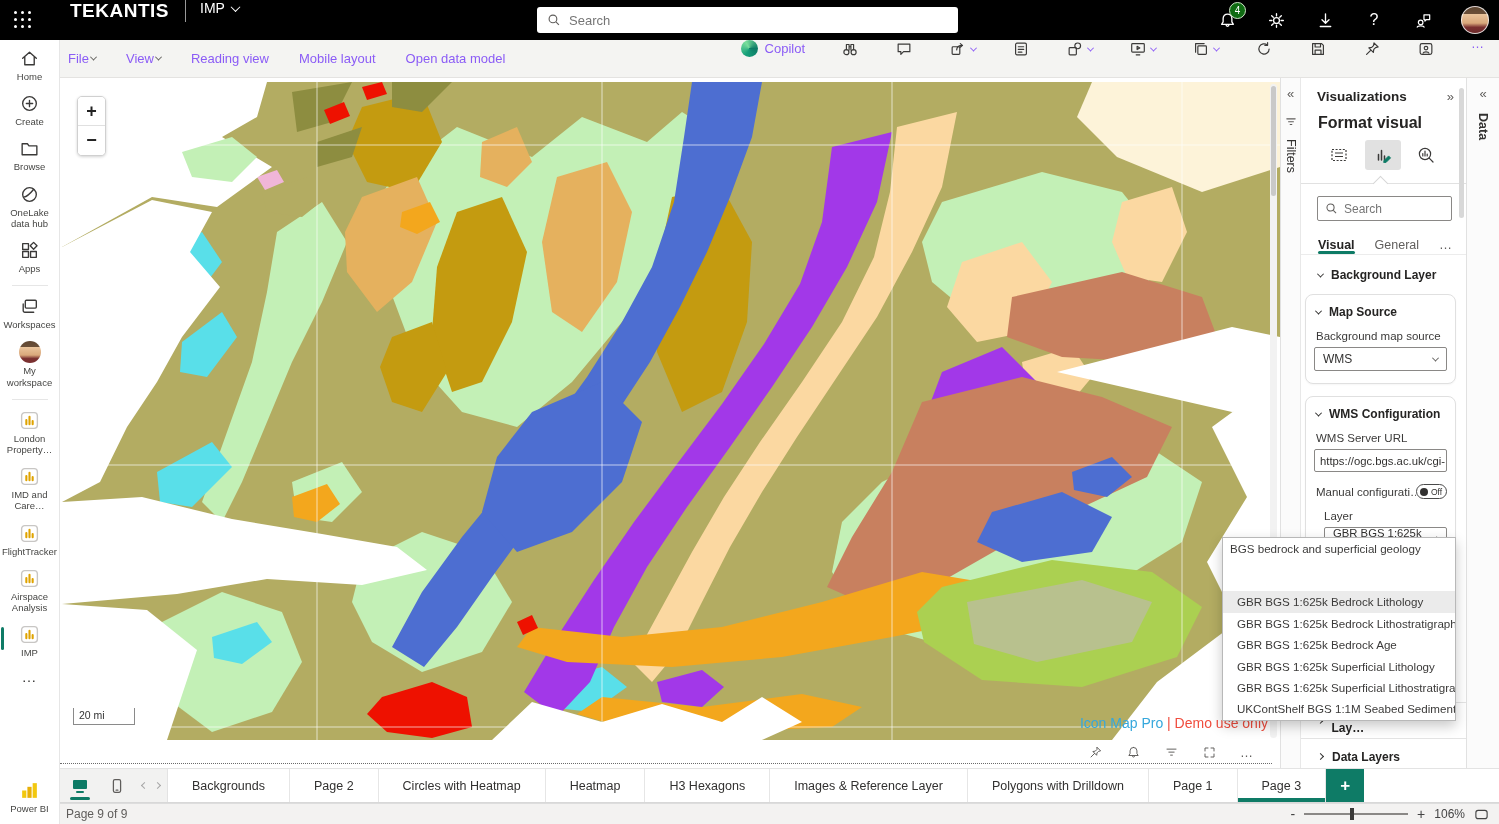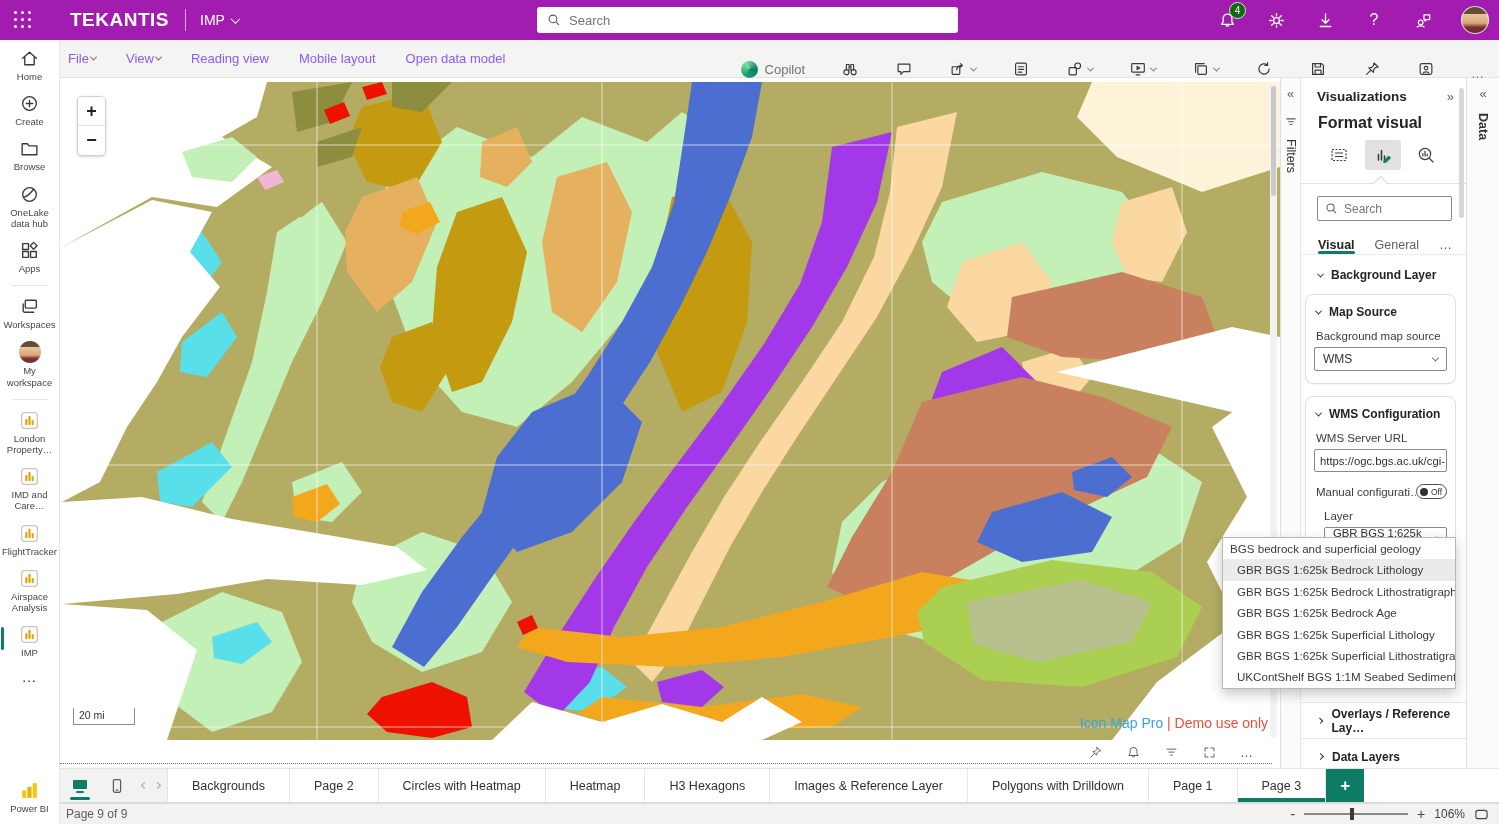--- a/index.html
+++ b/index.html
@@ -1,21 +1,21 @@
 <!DOCTYPE html>
 <html><head>
 <meta charset="utf-8">
 <style>
   * { margin:0; padding:0; box-sizing:border-box; }
   html,body { width:1499px; height:824px; overflow:hidden; }
   body { font-family:"Liberation Sans","DejaVu Sans",sans-serif; font-size:13px; color:#323130; background:#fff; }
   #app { position:relative; width:1499px; height:824px; background:#fff; overflow:hidden; }
 
   
-  .topbar { position:absolute; left:0; top:0; width:1499px; height:40px; background:#a21caf; display:flex; align-items:center; color:#fff; }
+  .topbar { position:absolute; left:0; top:0; width:1499px; height:40px; background:#000000; display:flex; align-items:flex-start; color:#fff; }
   .waffle { width:46px; height:40px; display:flex; align-items:center; justify-content:center; cursor:pointer; }
   .waffle-grid { display:grid; grid-template-columns:repeat(3,4px); grid-template-rows:repeat(3,4px); gap:3px; }
   .waffle-grid i { width:3px; height:3px; background:#fff; border-radius:50%; }
   .brand { font-size:19px; font-weight:bold; letter-spacing:.5px; margin-left:24px; }
   .tb-div { width:1px; height:22px; background:rgba(255,255,255,.6); margin:0 14px 0 16px; }
   .ws-switch { display:flex; align-items:center; gap:7px; font-size:14px; cursor:pointer; }
   .chev { display:inline-block; width:7px; height:7px; border-right:1.6px solid currentColor; border-bottom:1.6px solid currentColor; }
   .chev.down { transform:rotate(45deg) translate(-1px,-1px); }
   .chev.up { transform:rotate(-135deg); }
   .chev.right { transform:rotate(-45deg); }
@@ -26,21 +26,21 @@
   .top-icons { position:absolute; right:10px; top:0; height:40px; display:flex; align-items:center; gap:27px; }
   .tic { position:relative; width:22px; height:22px; display:flex; align-items:center; justify-content:center; color:#fff; cursor:pointer; }
   .badge { position:absolute; top:-7px; right:-8px; width:17px; height:17px; background:#0f6b12; border:1.5px solid #cfe6c8; border-radius:50%; font-size:10px; display:flex; align-items:center; justify-content:center; color:#fff; }
   .avatar { width:28px; height:28px; border-radius:50%; border:1.5px solid rgba(255,255,255,.8); background:linear-gradient(180deg,#5f4632 0%,#6b4f38 26%,#eac49c 27%,#d9a87b 62%,#7a3030 78%,#6e2a2a 100%); cursor:pointer; }
 
   
   .menubar { position:absolute; left:0; top:40px; width:1499px; height:38px; background:#f4f4f2; border-bottom:1px solid #e4e3e1; display:flex; align-items:center; }
   .menubar-left { display:flex; align-items:center; gap:30px; margin-left:68px; }
   .menu-item { display:flex; align-items:center; gap:2px; font-size:13px; color:#8b5cf6; cursor:pointer;justify-content:center; }
   .menu-item .chev { color:#605e5c; }
-  .menubar-right { position:absolute; right:14px; top:0; height:38px; display:flex; align-items:flex-end; gap:36px; color:#737373; }
+  .menubar-right { position:absolute; right:14px; top:0; height:38px; display:flex; align-items:flex-start; gap:36px; color:#8b5cf6; }
   .mi { display:flex; align-items:center; gap:4px; cursor:pointer; }
   .mi svg { display:block; }
   .copilot-dot { width:17px; height:17px; border-radius:50%; background:conic-gradient(from 210deg,#16a07a,#7adf9c,#0e7b66,#16a07a); }
   .icon18 { width:18px; height:18px; stroke:#3b3a39; fill:none; stroke-width:1.3; stroke-linecap:round; stroke-linejoin:round; }
 
   
   .sidebar { position:absolute; left:0; top:40px; width:60px; height:784px; background:#fff; border-right:1px solid #e6e6e6; display:flex; flex-direction:column; align-items:center; padding-top:3px; }
   .nav-item { position:relative; width:60px; display:flex; flex-direction:column; align-items:center; gap:2px; padding:5px 0 6px; cursor:pointer; }
   .nav-item svg { width:21px; height:21px; stroke:#3b3a39; fill:none; stroke-width:1.3; stroke-linecap:round; stroke-linejoin:round; }
   .nav-label { font-size:9.5px; line-height:1.18; color:#464644; text-align:center; width:58px; }
@@ -66,21 +66,21 @@
   .visual-footer svg { width:15px; height:15px; stroke:#605e5c; fill:none; stroke-width:1.3; stroke-linecap:round; stroke-linejoin:round; cursor:pointer; }
   .vf-more { font-size:13px; letter-spacing:1px; cursor:pointer; line-height:8px; }
   .canvas-dotted { position:absolute; left:0; top:685px; width:1212px; border-top:1px dotted #6b6b6b; }
   .v-scroll { position:absolute; right:3px; top:6px; width:7px; height:654px; background:#f2f2f2; border-radius:4px; }
   .v-scroll i { position:absolute; left:1px; top:2px; width:5px; height:110px; background:#c9c9c9; border-radius:3px; }
 
   
   .layer-list { position:absolute; left:1222px; top:537px; width:234px; background:#fff; border:1px solid #b8b8b8; box-shadow:0 5px 12px rgba(0,0,0,.22); z-index:40; }
   .layer-list .row { height:21.4px; line-height:21.4px; font-size:11.6px; color:#3b3a39; padding-left:14px; white-space:nowrap; overflow:hidden; cursor:pointer; }
   .layer-list .row.group { padding-left:7px; }
-  .layer-list .row.selected { background:#ebebeb; }
+  .layer-list .row.selected { background:#ebebeb;margin-top:32px; }
 
   
   .strip { position:absolute; top:78px; height:725px; background:#fbfbfb; border-left:1px solid #e1e1e1; display:flex; flex-direction:column; align-items:center; }
   .strip.filters { left:1280px; width:20px; }
   .strip.data { left:1466px; width:33px; height:725px; }
   .strip .collapse { font-size:13px; color:#605e5c; margin-top:8px; cursor:pointer; }
   .strip .vlabel { writing-mode:vertical-rl; font-size:12.5px; color:#323130; margin-top:10px; }
   .strip.data .vlabel { font-weight:bold; margin-top:12px; }
   .funnel { margin-top:14px; }
 

